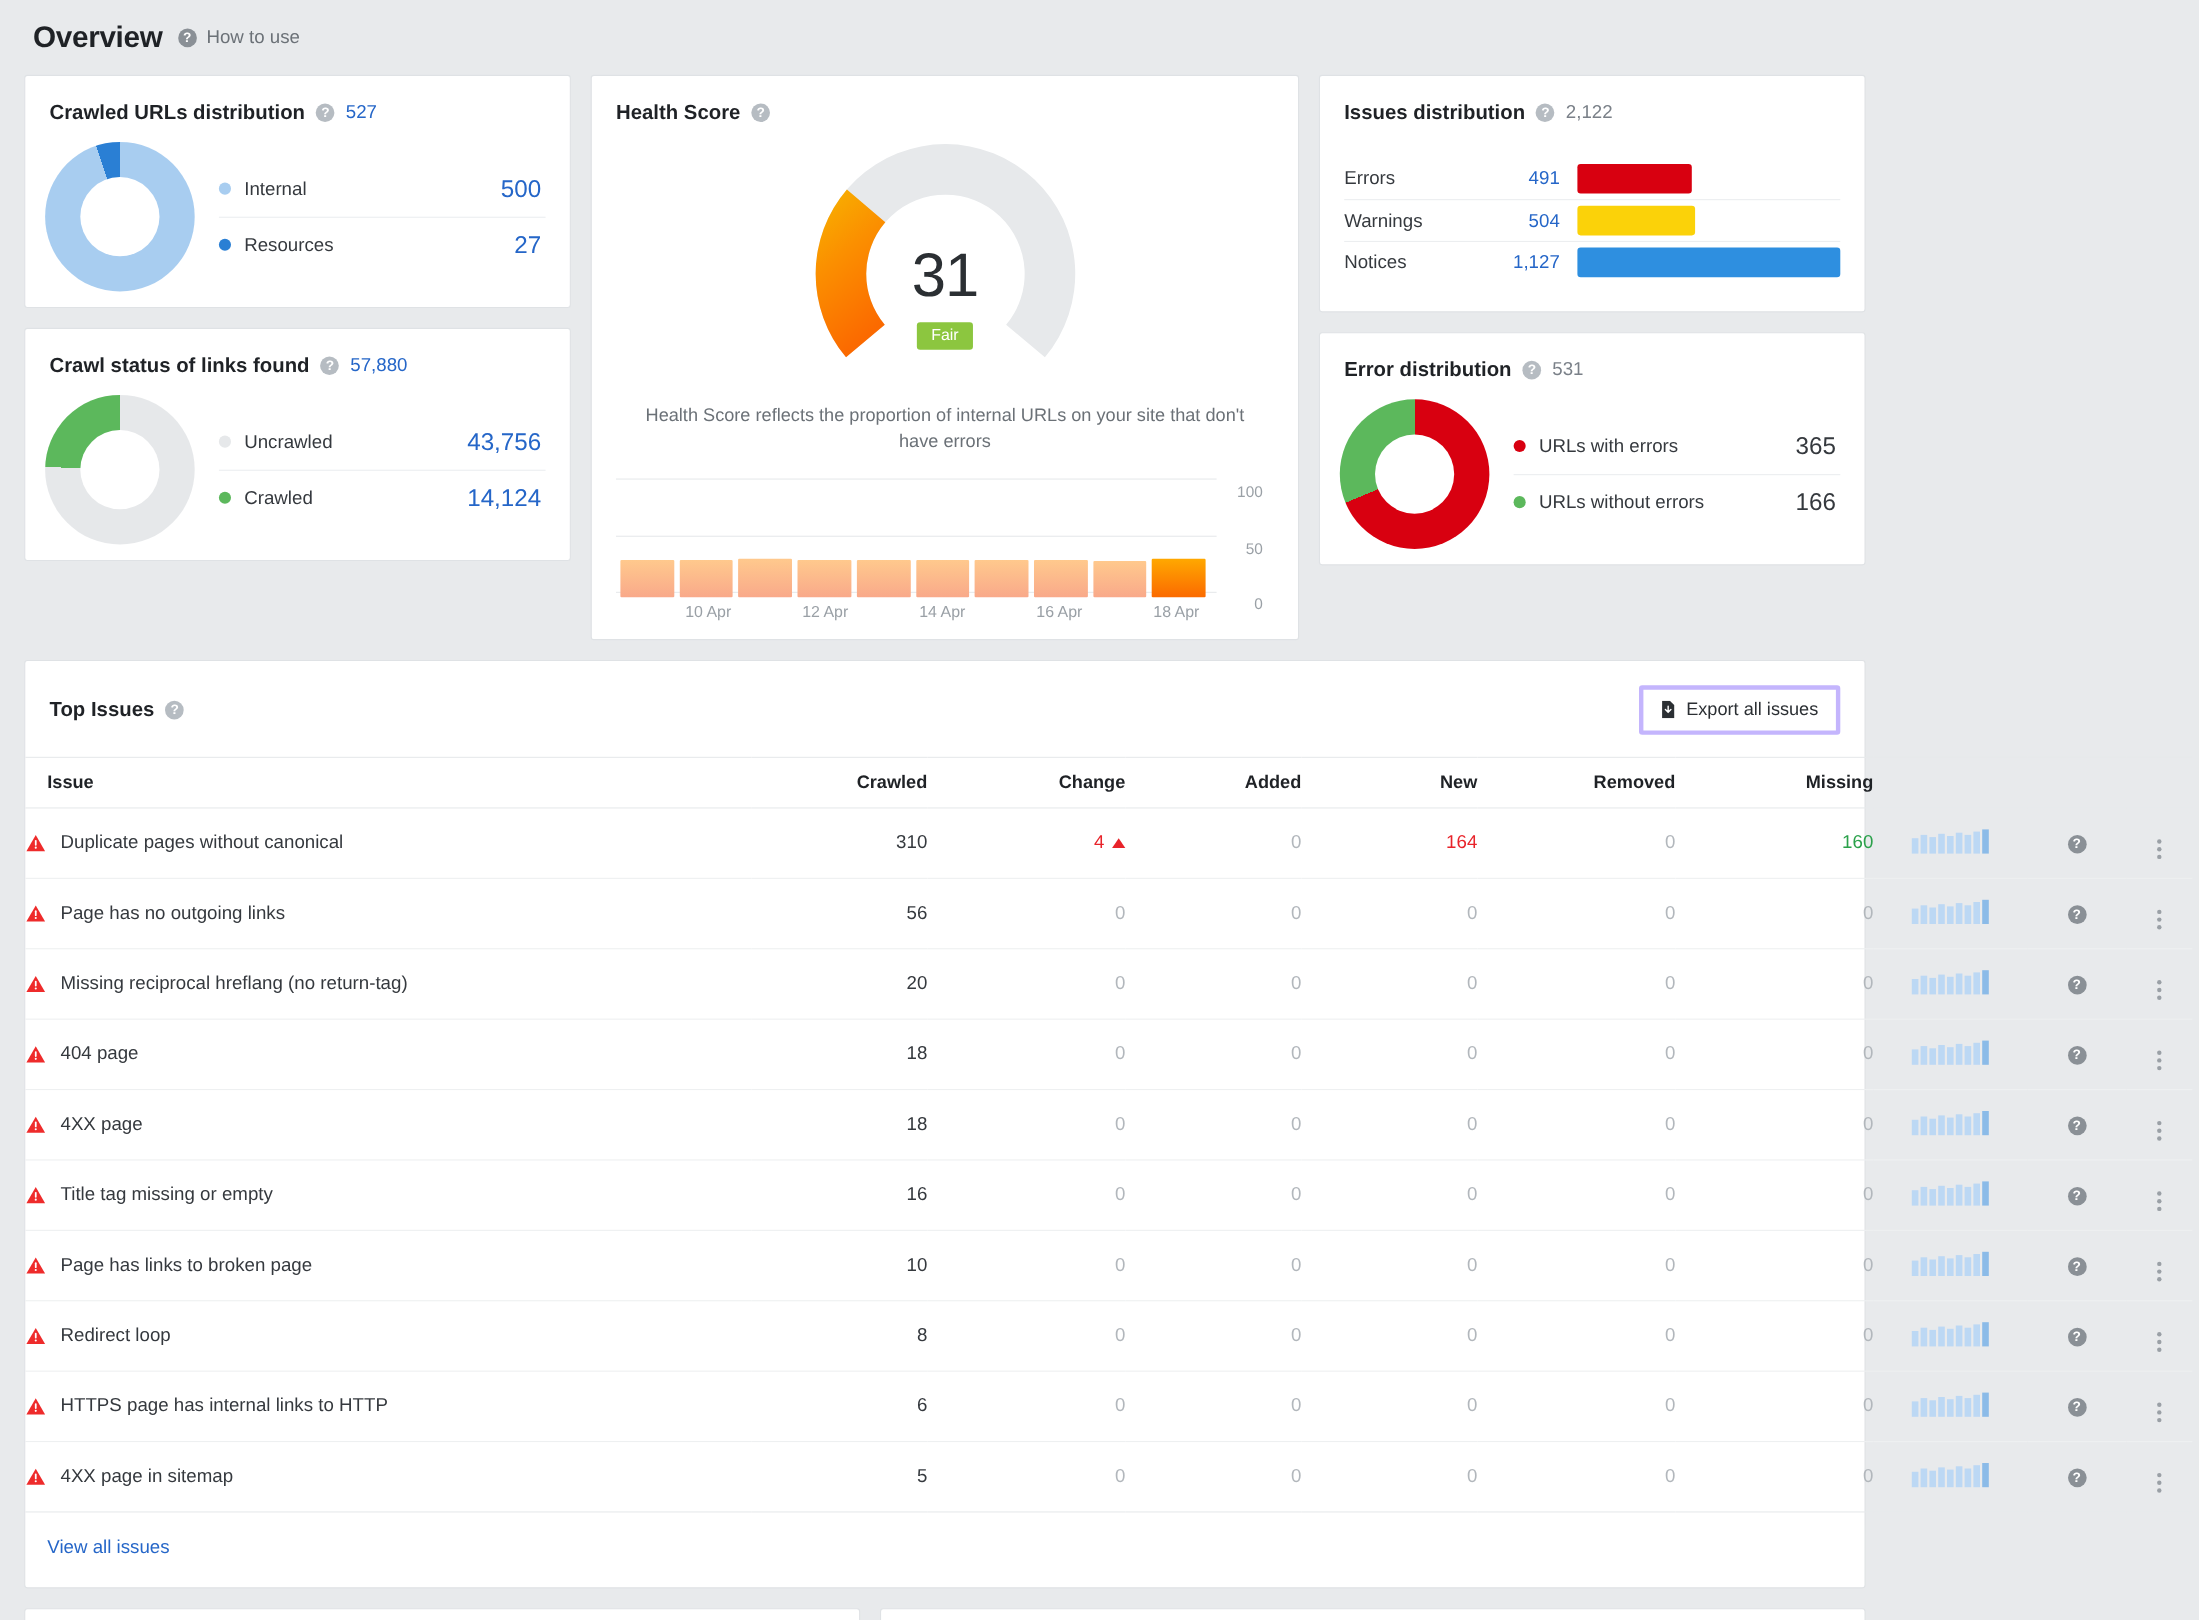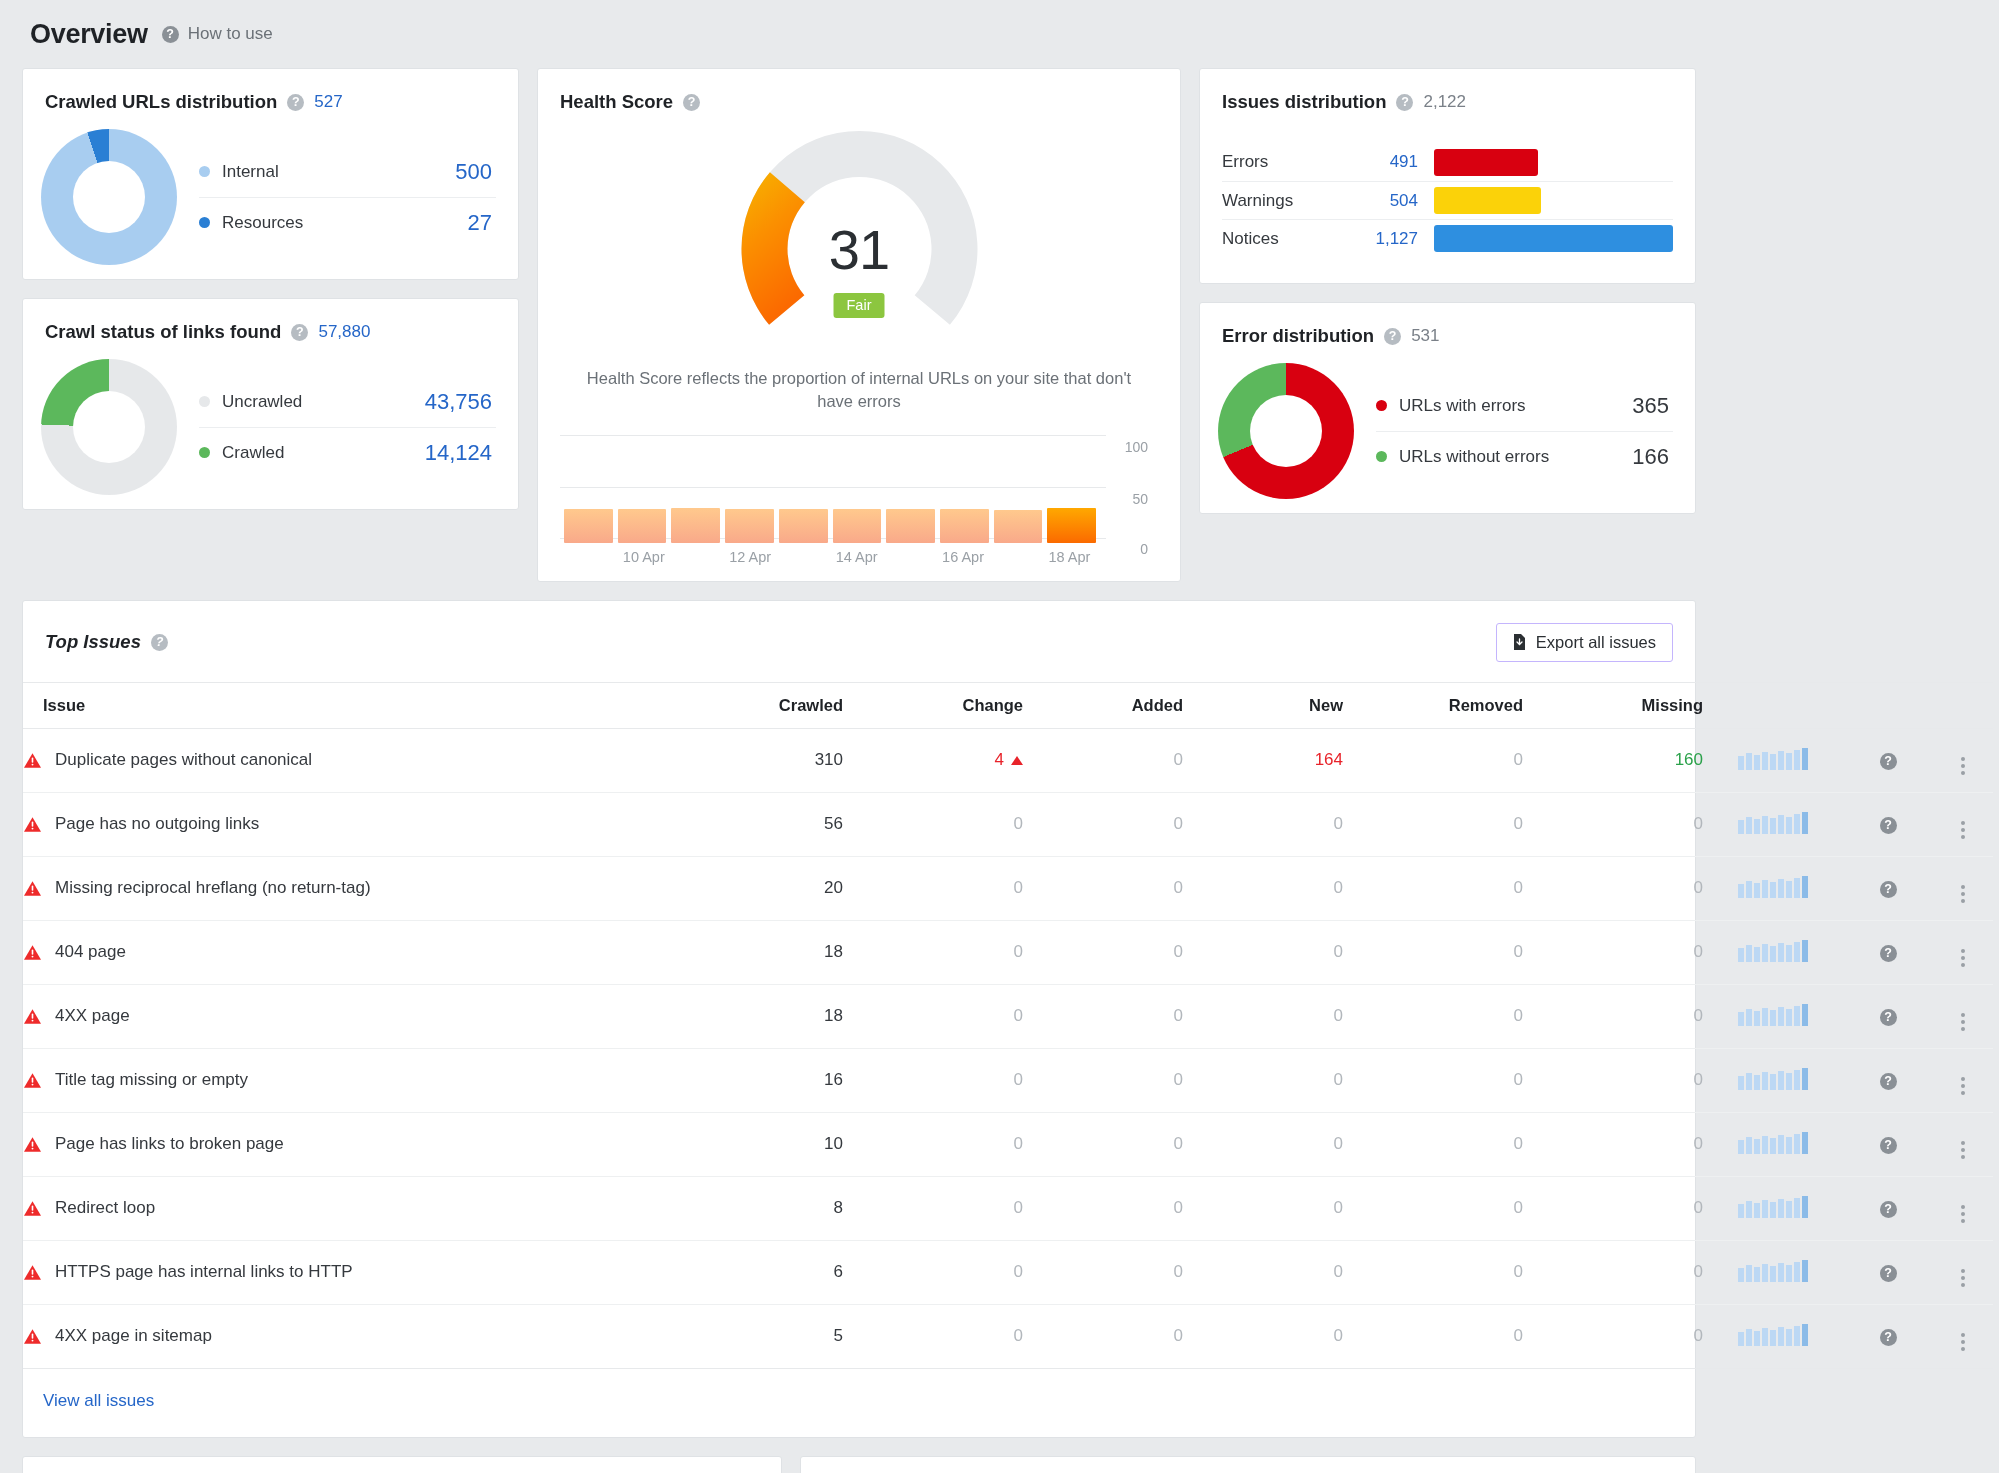--- a/index.html
+++ b/index.html
@@ -93,24 +93,24 @@
   .idist-row { display:flex; align-items:center; height: 38px; }
   .idist-row + .idist-row { border-top:1px solid #eceef0; }
   .idist-label { width: 132px; font-size:17px; color:#35393e; }
   .idist-value { width: 80px; text-align:right; font-size:17px; color:#2566c8; padding-right:16px; }
   .idist-track { flex:1 1 auto; height: 100%; display:flex; align-items:center; }
   .idist-bar { height: 27px; border-radius:3px; }
 
   
   .issues-card { margin-top: 18px; }
   .issues-head { display:flex; align-items:center; justify-content:space-between; padding: 22px 22px 20px 22px; }
-  .issues-head-left { display:flex; align-items:center; gap:10px;font-style:italic; }
+  .issues-head-left { display:flex; align-items:center; gap:10px; }
   .export-btn {
     display:flex; align-items:center; gap:10px;
-    border:1px solid #c4b5fd; background:#fff; border-radius:3px;
+    border:4px solid #c4b5fd; background:#fff; border-radius:3px;
     padding: 9px 16px; font-size:16.5px; color:#2b2f33; cursor:pointer;
   }
   .dl-icon { width:13px; height:16px; flex:0 0 auto; }
 
   table.issues { width:100%; border-collapse: collapse; table-layout: fixed; }
   table.issues th {
     font-size:16.5px; color:#1f2226; font-weight:bold; text-align:right;
     padding: 13px 0 13px 0;
     border-top:1px solid #e7e9eb; border-bottom:1px solid #e7e9eb;
   }

